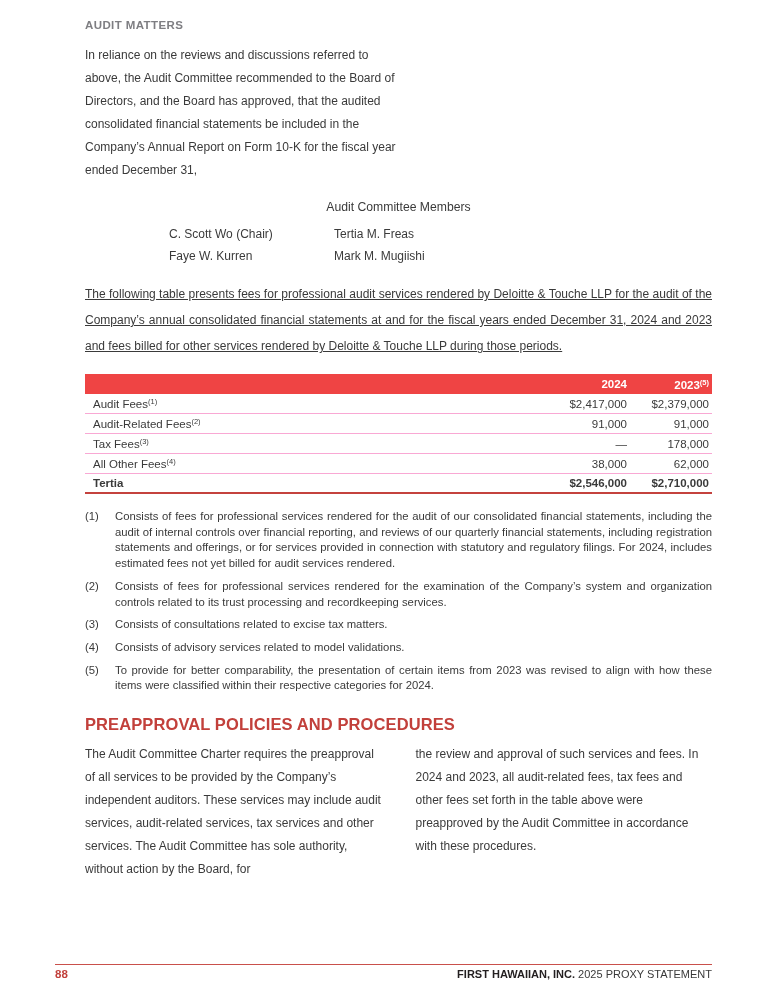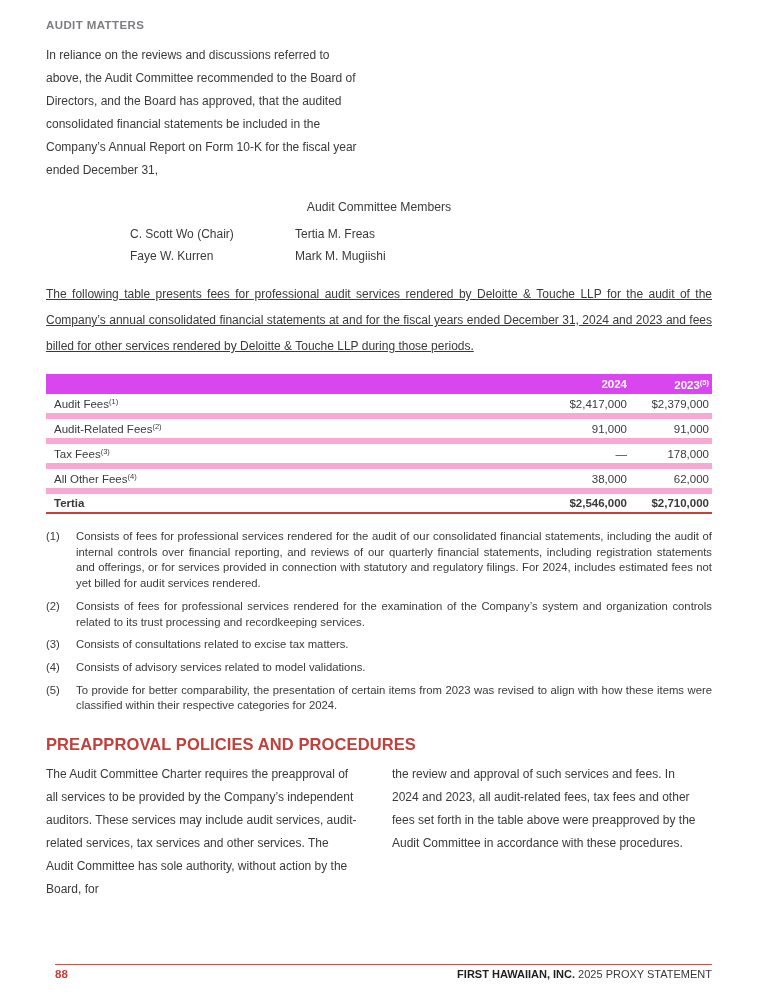--- a/index.html
+++ b/index.html
@@ -6,21 +6,21 @@
   html, body { background: #ffffff; }
   body {
     width: 768px; height: 1000px;
     position: relative;
     font-family: "Liberation Sans", "DejaVu Sans", sans-serif;
     color: #3a3a3a;
     overflow: hidden;
   }
   .page {
     position: absolute; inset: 0;
-    padding: 19px 56px 0 46px;
+    padding: 19px 56px 0 85px;
   }
   .eyebrow {
     font-size: 11.5px; font-weight: bold;
     letter-spacing: 0.4px;
     color: #7e7e82;
   }
   .two-col {
     display: flex;
     gap: 34px;
     margin-top: 13px;
@@ -52,34 +52,34 @@
     text-decoration: underline;
   }
   table.fees-table {
     width: 100%;
     border-collapse: collapse;
     margin-top: 15px;
     font-size: 11.5px;
   }
   table.fees-table th, table.fees-table td { font-weight: normal; }
   .fees-table thead tr {
-    background: #d946ef;
+    background: #ef4444;
     color: #ffffff;
   }
   .fees-table thead th {
     font-weight: bold;
     text-align: right;
     padding: 3.5px 3px 3.5px 0;
   }
   .fees-table tbody td { padding: 3px 3px 3px 0; }
   .fees-table td.label { text-align: left; padding-left: 8px; }
   .fees-table .num { text-align: right; white-space: nowrap; }
   .fees-table col.c-2024 { width: 88px; }
   .fees-table col.c-2023 { width: 82px; }
-  .fees-table tbody tr { border-bottom: 6px solid #f9a8d4; }
+  .fees-table tbody tr { border-bottom: 1px solid #f9a8d4; }
   .fees-table tbody tr.total-row {
     border-top: 1.5px solid #4a4a4a;
     border-bottom: 2px solid #c4423e;
     font-weight: bold;
   }
   .fees-table tbody tr.total-row td { font-weight: bold; }
   sup { font-size: 7.5px; vertical-align: 4px; letter-spacing: 0; }
   .footnotes { margin-top: 15px; }
   .footnote {
     display: flex;

